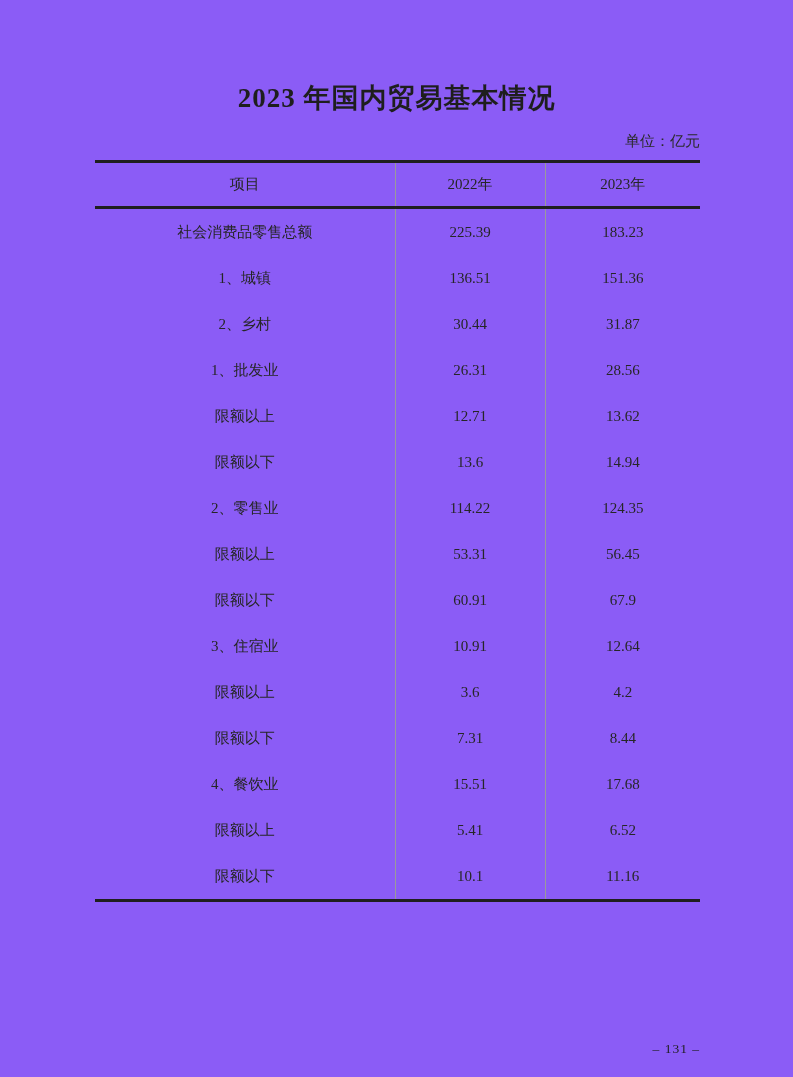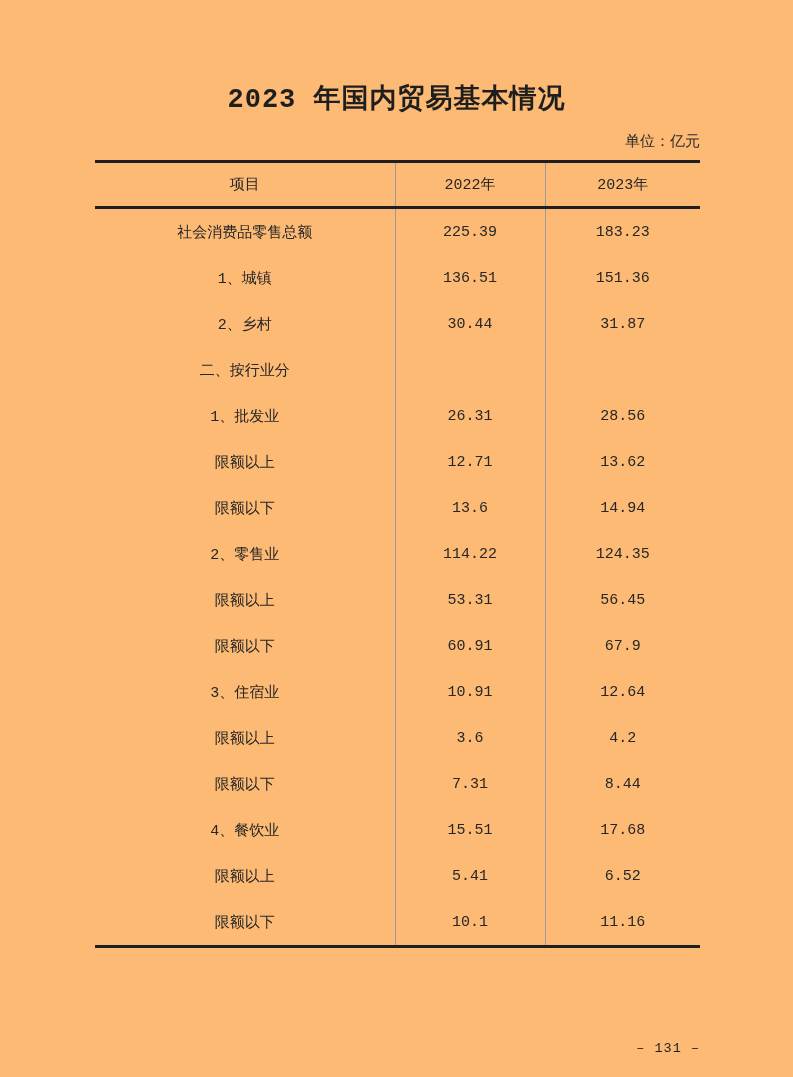--- a/index.html
+++ b/index.html
@@ -4,22 +4,22 @@
 <style>
   html, body {
     margin: 0;
     padding: 0;
     background: #ffffff;
   }
   .page {
     position: relative;
     width: 793px;
     height: 1077px;
-    background: #fdba74;
-    font-family: Liberation Mono, monospace;
+    background: #8b5cf6;
+    font-family: Liberation Serif, serif;
     color: #262626;
     overflow: hidden;
   }
   .doc-title {
     position: absolute;
     top: 80px;
     left: 0;
     width: 793px;
     text-align: center;
     font-size: 27px;
@@ -112,25 +112,20 @@
     <td>136.51</td>
     <td>151.36</td>
   </tr>
 
   <tr>
     <td>2、乡村</td>
     <td>30.44</td>
     <td>31.87</td>
   </tr>
 
-  <tr>
-    <td>二、按行业分</td>
-    <td></td>
-    <td></td>
-  </tr>
 
   <tr>
     <td>1、批发业</td>
     <td>26.31</td>
     <td>28.56</td>
   </tr>
 
   <tr>
     <td>限额以上</td>
     <td>12.71</td>

